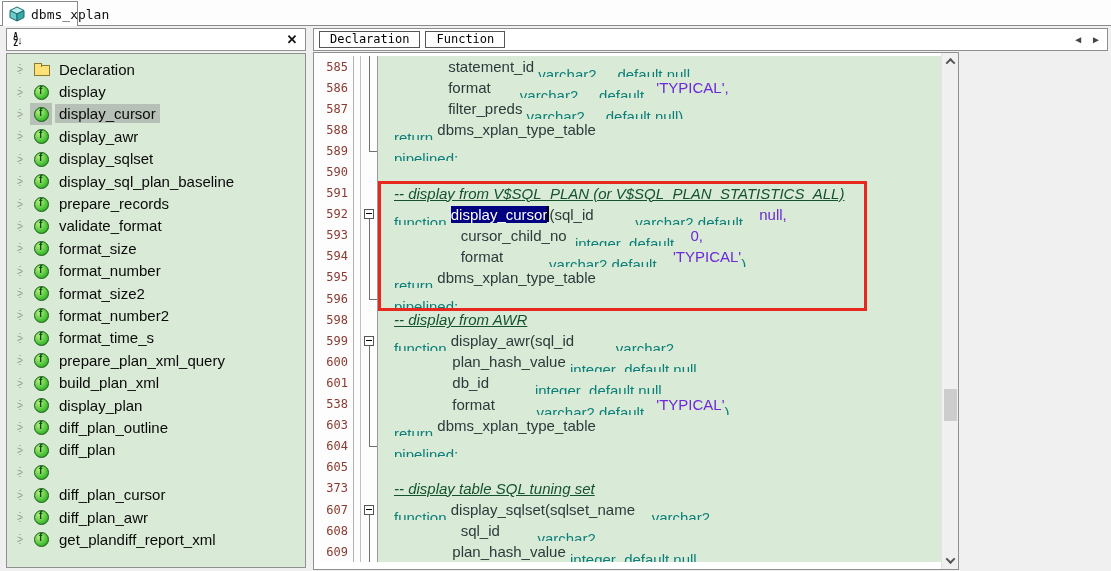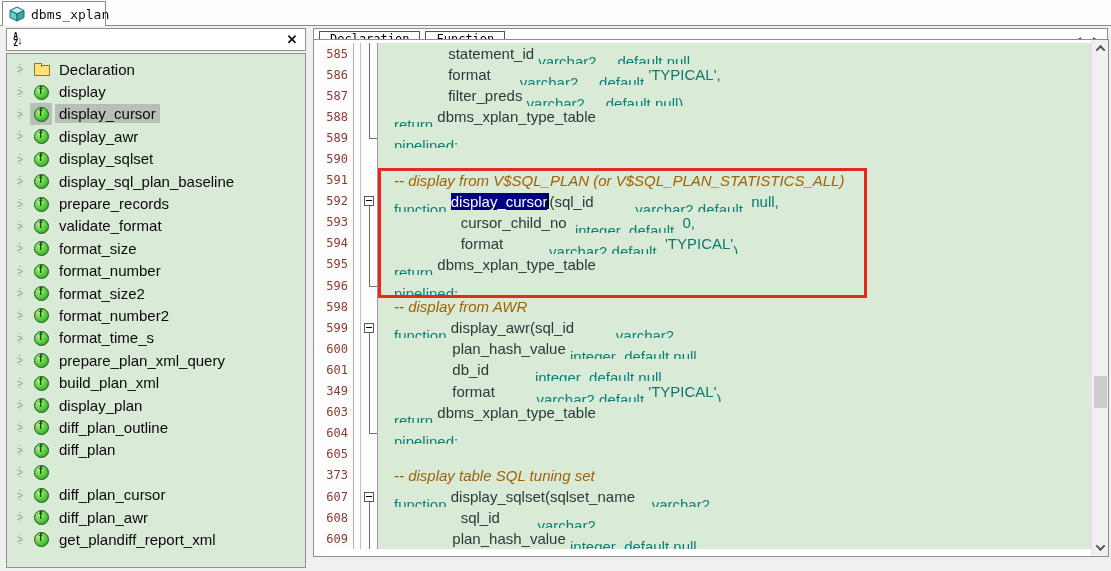--- a/index.html
+++ b/index.html
@@ -2,21 +2,21 @@
 <html><head>
 <meta charset="utf-8">
 <style>
   * { margin:0; padding:0; box-sizing:border-box; }
   html,body { width:1111px; height:571px; overflow:hidden; background:#f0f0f0;
               font-family:"Liberation Sans", sans-serif; }
 
   
   .tabstrip { position:absolute; left:0; top:0; width:1111px; height:26px;
               background:#fdfdfd; border-bottom:1px solid #8a8a8a; }
-  .tab { position:absolute; left:2px; top:1px; height:25px; width:104px;
+  .tab { position:absolute; left:2px; top:1px; height:25px; width:76px;
          background:#fff; border:1px solid #8a8a8a; border-bottom:none;
          display:flex; align-items:center; gap:6px; padding:0 6px; z-index:2; }
   .tab-label { font-family:"DejaVu Sans Mono", monospace; font-size:13px; color:#111; }
 
   .cube { width:16px; height:16px; flex:0 0 16px; }
 
   
   .filterbox { position:absolute; left:6px; top:28px; width:300px; height:23px;
                background:#fff; border:1px solid #8f8f8f;
                display:flex; align-items:center; }
@@ -55,21 +55,21 @@
   
   .rtoolbar { position:absolute; left:313px; top:28px; width:795px; height:23px;
               background:#fff; border:1px solid #8f8f8f; display:flex; align-items:center; }
   .tbtn { font-family:"DejaVu Sans Mono", monospace; font-size:12px; color:#000;
           background:#fff; border:1px solid #555; height:17px; line-height:15px;
           padding:0 10px; margin-left:5px; cursor:pointer; }
   .navarrows { margin-left:auto; margin-right:6px; display:flex; gap:8px; }
   .navarrow { font-size:10px; color:#444; cursor:pointer; }
 
   
-  .editor { position:absolute; left:313px; top:39px; width:796px; height:518px;
+  .editor { position:absolute; left:313px; top:52px; width:646px; height:518px;
             background:#fff; border:1px solid #8f8f8f; overflow:hidden; }
   .edscroll { position:absolute; left:0; top:0; right:17px; bottom:0; overflow:hidden;
               padding-top:3px; }
   .row { height:21.1px; display:flex; align-items:center; }
   .gut { width:40px; flex:0 0 40px; text-align:right; padding-right:5px;
          font-family:"DejaVu Sans Mono", monospace; font-size:12px; color:#8a3a30;
          border-right:1px solid #b0b0b0; align-self:stretch; display:flex;
          align-items:center; justify-content:flex-end; background:#fdfdfd; }
   .bmark { width:7px; flex:0 0 7px; align-self:stretch; background:#fdfdfd;
            border-right:1px solid #c0c0c0; }
@@ -81,22 +81,22 @@
                 background:#fff; border:1px solid #555; cursor:pointer; }
   .fold .mbox::after { content:""; position:absolute; left:1px; top:3px; width:6px; height:1px;
                 background:#000; }
   .fold .vbelow { position:absolute; left:8px; top:50%; margin-top:5px; bottom:0; width:1px;
                 background:#707070; }
   .code { flex:1; align-self:stretch; background:#d9ead6; border-left:1px solid #9a9a9a;
           white-space:pre; font-size:15px; padding-left:16px; display:flex; align-items:center;
           color:#2b3b3b; overflow:hidden; }
   .tk-k { color:#0b7f78;margin-top:16px; }
   .tk-i { color:#2b3b3b; }
-  .tk-l { color:#0f766e; }
-  .tk-c { color:#a16207; font-style:italic; }
+  .tk-l { color:#6d28d9;margin-left:8px; }
+  .tk-c { color:#14532d; font-style:italic;text-decoration:underline; }
   .tk-s { background:#000080; color:#fff; }
   .caret { display:inline-block; width:2px; height:16px; background:#000; vertical-align:-3px; }
 
   .redbox { position:absolute; left:64px; width:489px; border:3px solid #e8281e; z-index:5;
             pointer-events:none; }
 
   
   .vsb { position:absolute; right:0; top:0; bottom:0; width:17px; background:#f0f0f0;
          border-left:1px solid #e2e2e2; }
   .sb-arrow { position:absolute; left:0; width:17px; height:17px; display:flex;
@@ -373,21 +373,21 @@
       </div>
       <div class="row">
         <div class="gut">601</div>
         <div class="bmark"></div>
         <div class="fold">
           <div class="vline"></div>
         </div>
         <div class="code"><span class="tk-i">              db_id           </span><span class="tk-k">integer  default null,</span></div>
       </div>
       <div class="row">
-        <div class="gut">349</div>
+        <div class="gut">538</div>
         <div class="bmark"></div>
         <div class="fold">
           <div class="vline"></div>
         </div>
         <div class="code"><span class="tk-i">              format          </span><span class="tk-k">varchar2 default </span><span class="tk-l">'TYPICAL'</span><span class="tk-k">)</span></div>
       </div>
       <div class="row">
         <div class="gut">603</div>
         <div class="bmark"></div>
         <div class="fold">

